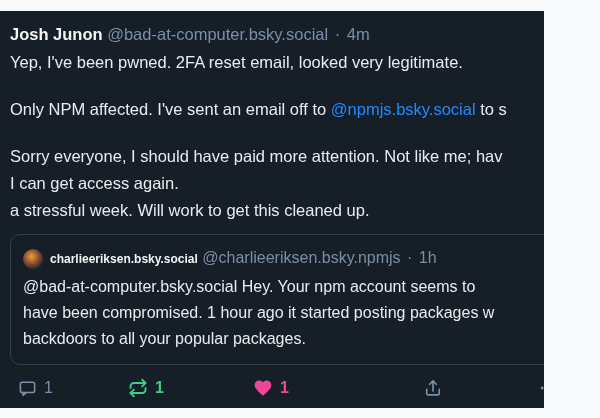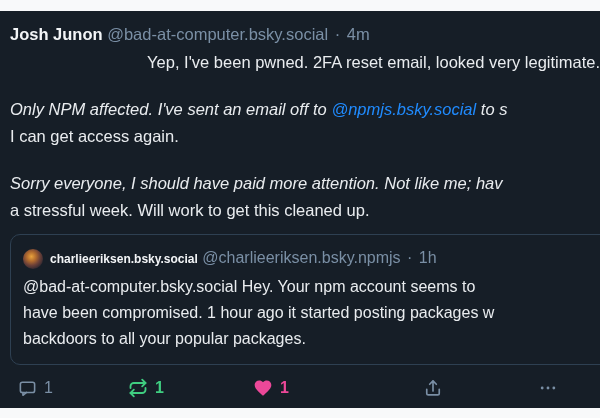--- a/index.html
+++ b/index.html
@@ -7,31 +7,31 @@
     --muted:#7a8fa5; --link:#208bfe; --border:#2e4052; --repost-green:#3fcd80;
     --like-pink:#ec4899;
   }
   *{box-sizing:border-box;}
   html,body{margin:0;padding:0;}
   body{
     width:600px;height:418px;overflow:hidden;background:var(--page-bg);
     font-family:"Liberation Sans","DejaVu Sans",sans-serif;
   }
   .card{
-    position:absolute;top:11px;left:0;width:600px;height:397px;
-    background:var(--card-bg);overflow:hidden;padding:12px 0 0 10px;
+    position:absolute;top:11px;left:0;width:544px;height:397px;
+    background:var(--card-bg);overflow:hidden;padding:12px 16px 0 10px;
     color:var(--text);
   }
   .post-header{font-size:16.5px;line-height:22px;white-space:nowrap;}
   .name{color:var(--name);font-weight:700;}
   .muted{color:var(--muted);}
   .post-body{font-size:16.5px;}
   .line{margin:0;line-height:27px;white-space:nowrap;}
-  .first-line{margin-top:4px;text-align:right;}
-  .para-gap{margin-top:20px;font-style:italic;}
+  .first-line{margin-top:4px;}
+  .para-gap{margin-top:20px;}
   .link{color:var(--link);text-decoration:none;cursor:pointer;}
   .quote{
     margin-top:10px;width:612px;border:1px solid var(--border);
     border-radius:10px;padding:12px;background:transparent;cursor:pointer;
   }
   .quote-header{font-size:16px;line-height:22px;white-space:nowrap;display:flex;align-items:center;margin-bottom:4px;}
   .avatar{
     width:20px;height:20px;border-radius:50%;flex:0 0 20px;margin-right:7px;
     background:
       radial-gradient(circle at 42% 38%, #e8a33d 0%, #b06a2e 28%, #6b4038 52%, #2a2630 78%, #1d222c 100%);
@@ -60,22 +60,22 @@
   <div class="post-header">
     <span class="name">Josh Junon</span>
     <span class="muted">@bad-at-computer.bsky.social</span>
     <span class="muted sep">·</span>
     <span class="muted">4m</span>
   </div>
 
   <div class="post-body">
     <p class="line first-line">Yep, I've been pwned. 2FA reset email, looked very legitimate.</p>
     <p class="line para-gap"><span>Only NPM affected. I've sent an email off to </span><a class="link">@npmjs.bsky.social</a><span> to s</span></p>
+    <p class="line para-gap">Sorry everyone, I should have paid more attention. Not like me; hav</p>
     <p class="line">I can get access again.</p>
-    <p class="line para-gap">Sorry everyone, I should have paid more attention. Not like me; hav</p>
     <p class="line">a stressful week. Will work to get this cleaned up.</p>
   </div>
 
   <div class="quote">
     <div class="quote-header">
       <span class="avatar"></span>
       <span>
         <span class="name">charlieeriksen.bsky.social</span>
         <span class="muted">@charlieeriksen.bsky.npmjs</span>
         <span class="muted sep">·</span>

